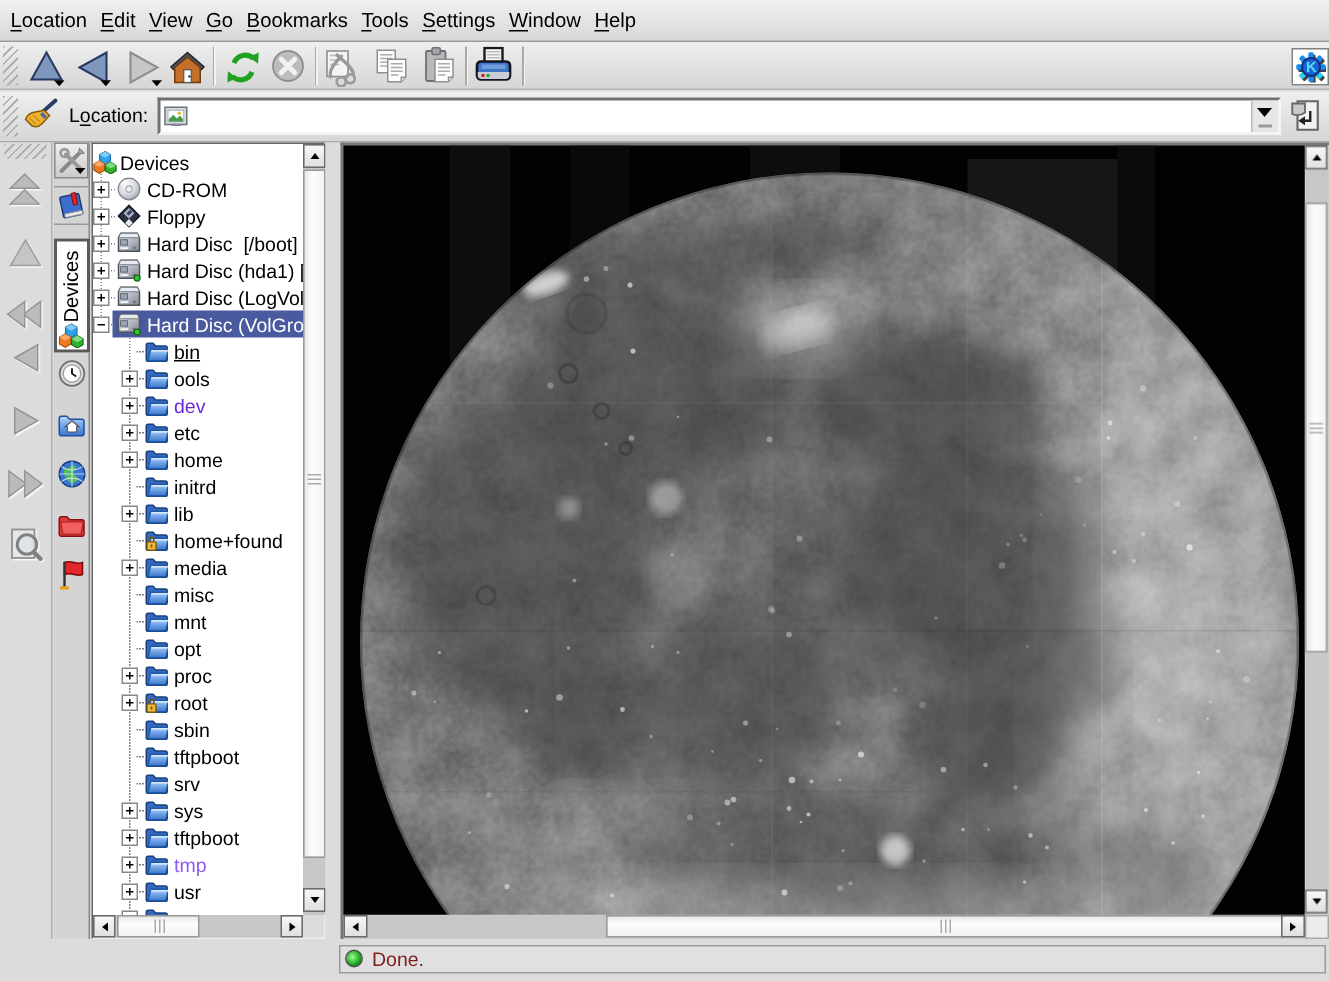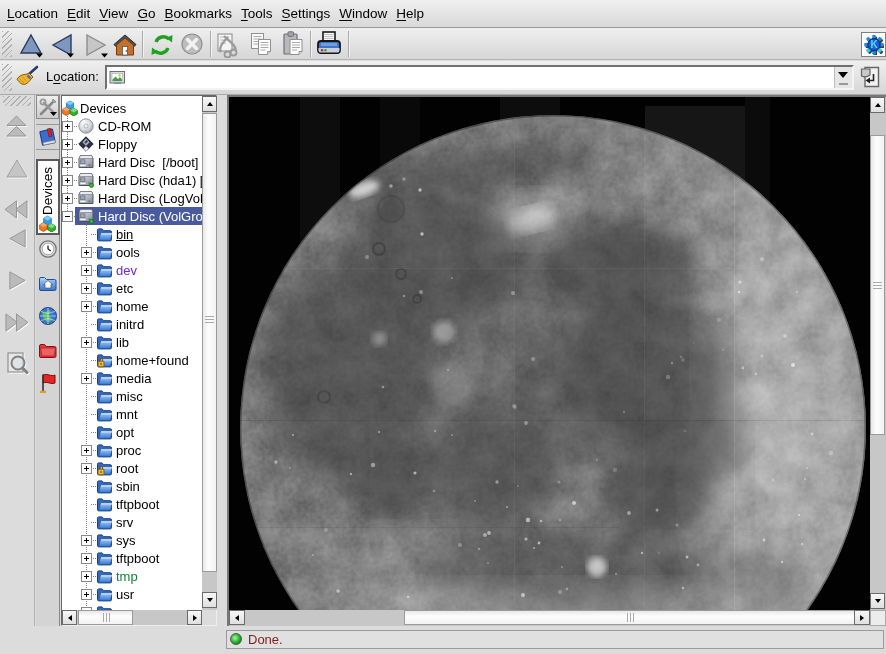--- a/index.html
+++ b/index.html
@@ -509,21 +509,21 @@
           <use href="#i-fold"></use>
         </svg></div>
   <div class="row" style="left:54px;top:453px;color:#000;">tftpboot</div>
   <div class="exp" style="left:19px;top:475px;">
         <i class="ph"></i>
         <i class="pv"></i>
       </div>
   <div class="ticon" style="left:34px;top:472px;"><svg width="16" height="16">
           <use href="#i-fold"></use>
         </svg></div>
-  <div class="row" style="left:54px;top:471px;color:#15803d;">tmp</div>
+  <div class="row" style="left:54px;top:471px;color:#8b5cf6;">tmp</div>
   <div class="exp" style="left:19px;top:493px;">
         <i class="ph"></i>
         <i class="pv"></i>
       </div>
   <div class="ticon" style="left:34px;top:490px;"><svg width="16" height="16">
           <use href="#i-fold"></use>
         </svg></div>
   <div class="row" style="left:54px;top:489px;color:#000;">usr</div>
   <div class="exp" style="left:19px;top:511px;"></div>
   <div class="ticon" style="left:34px;top:508px;"><svg width="16" height="16">

